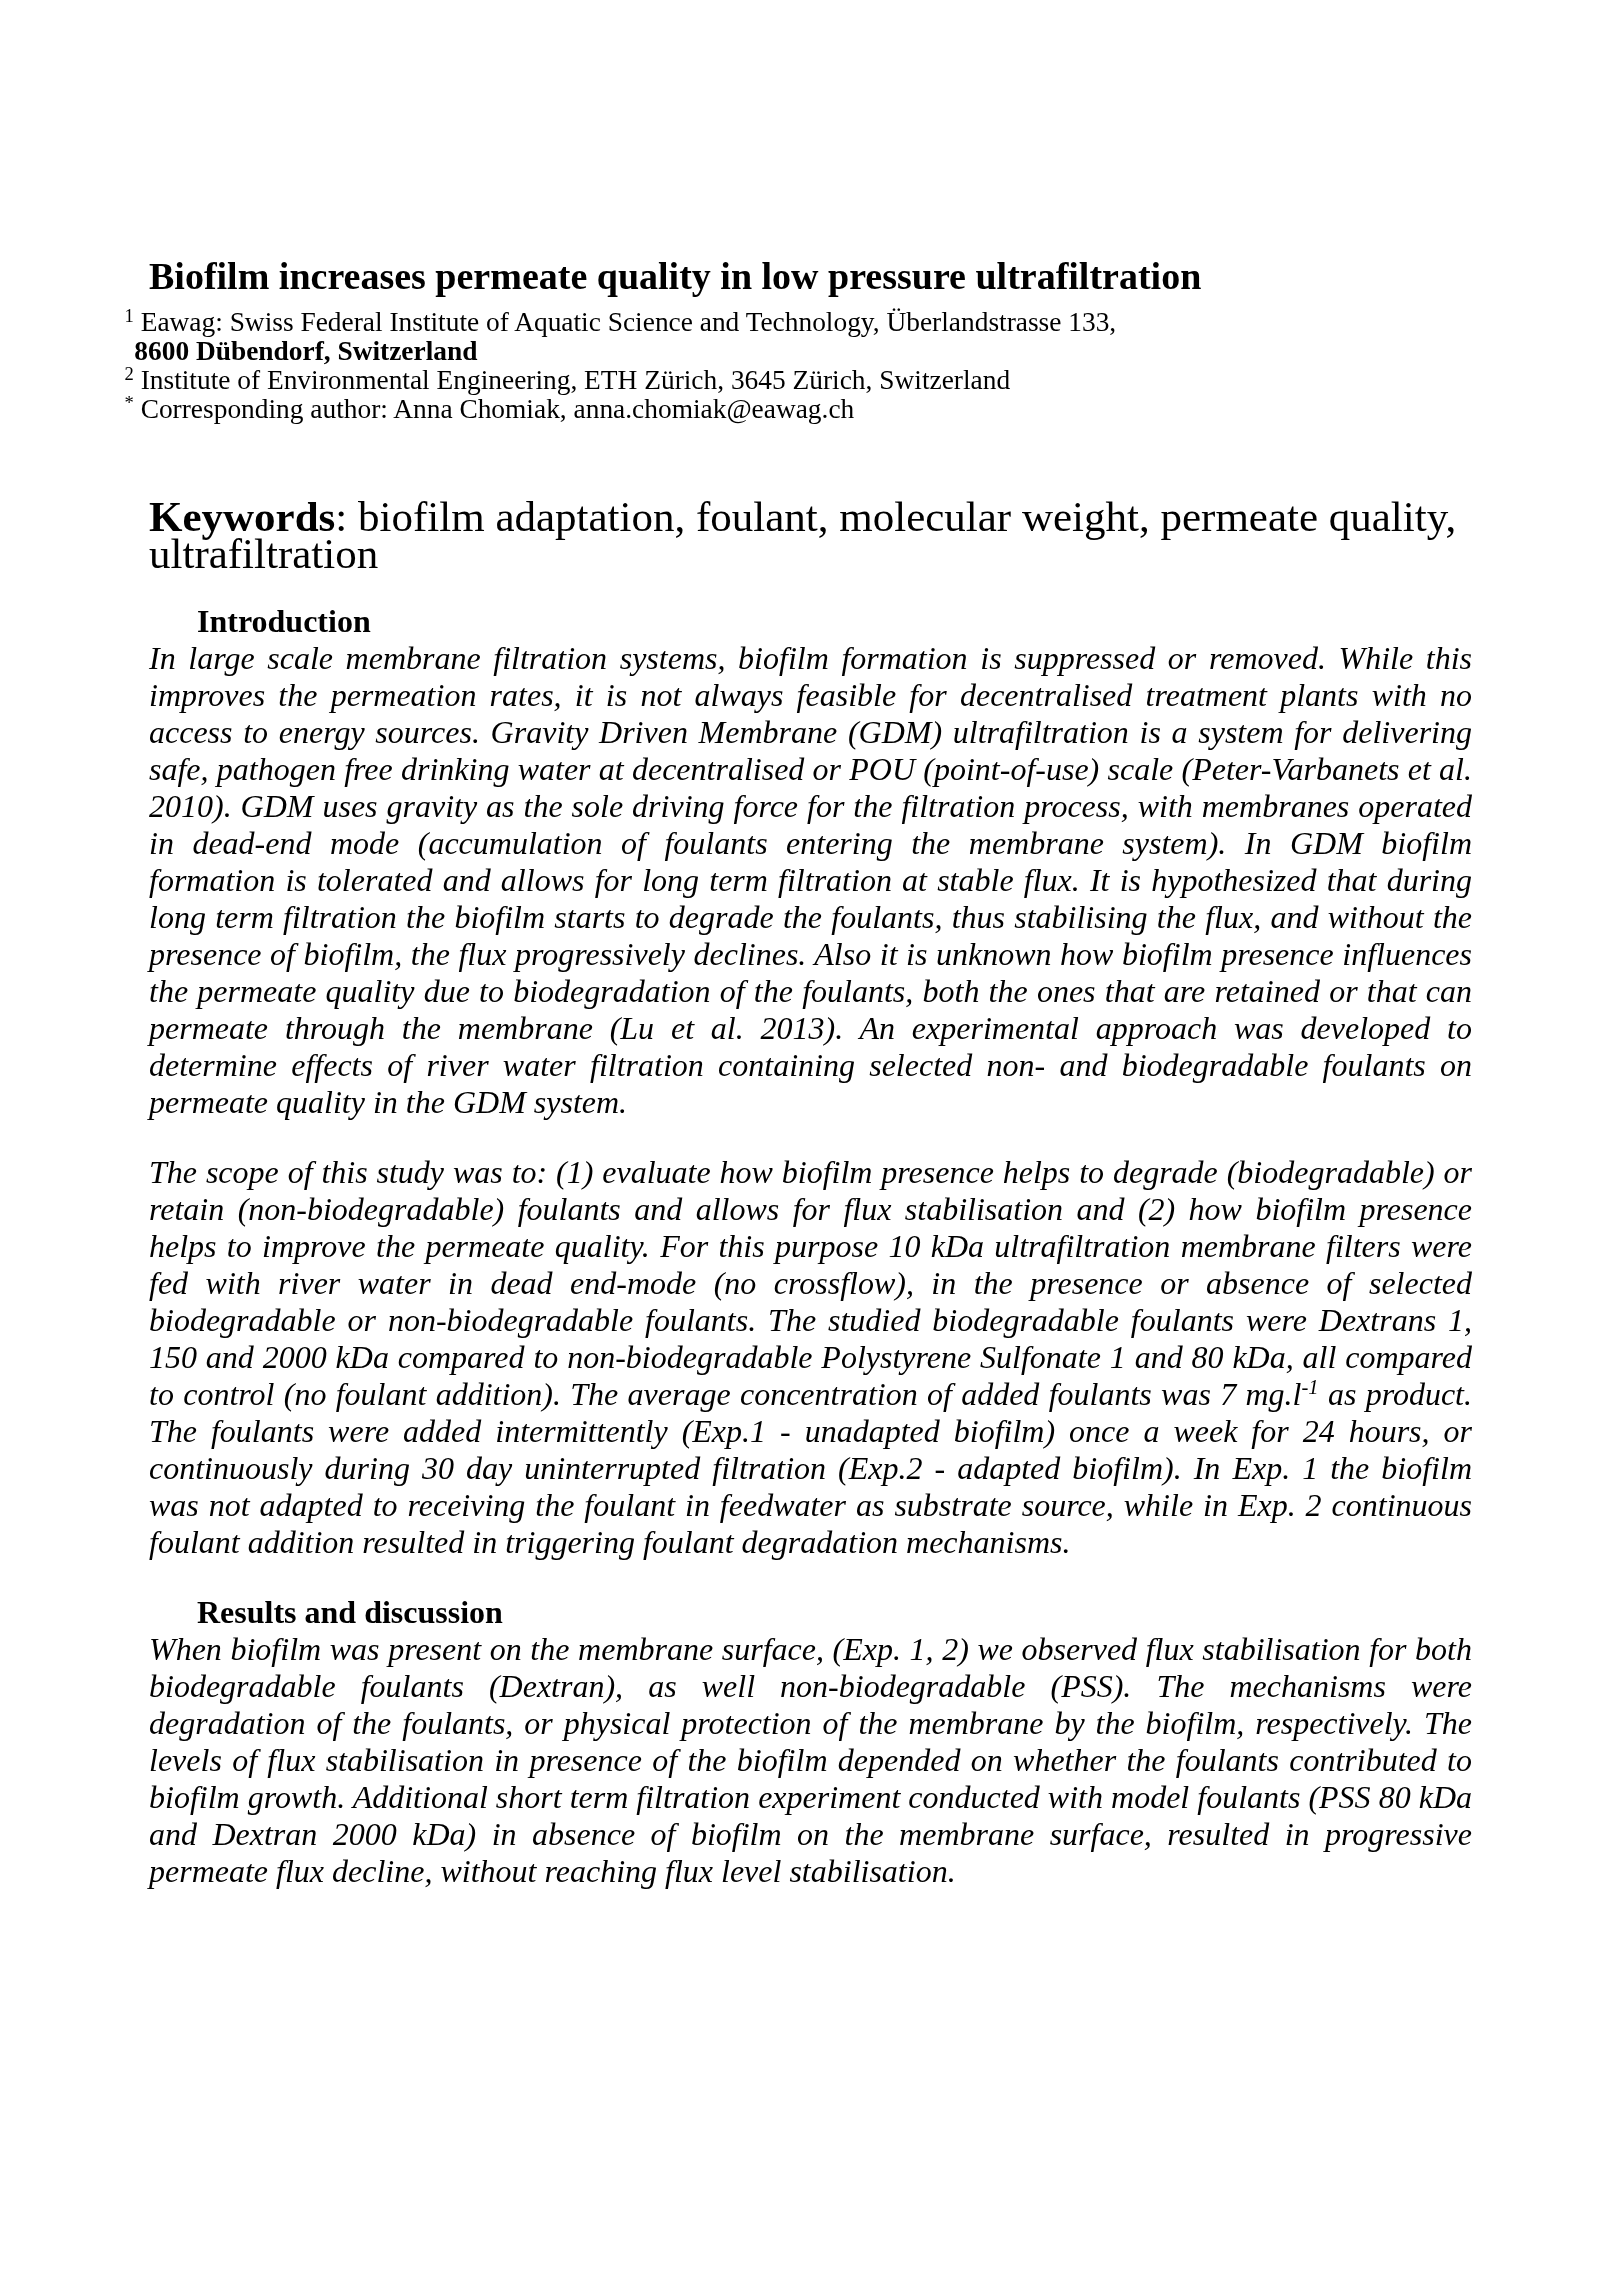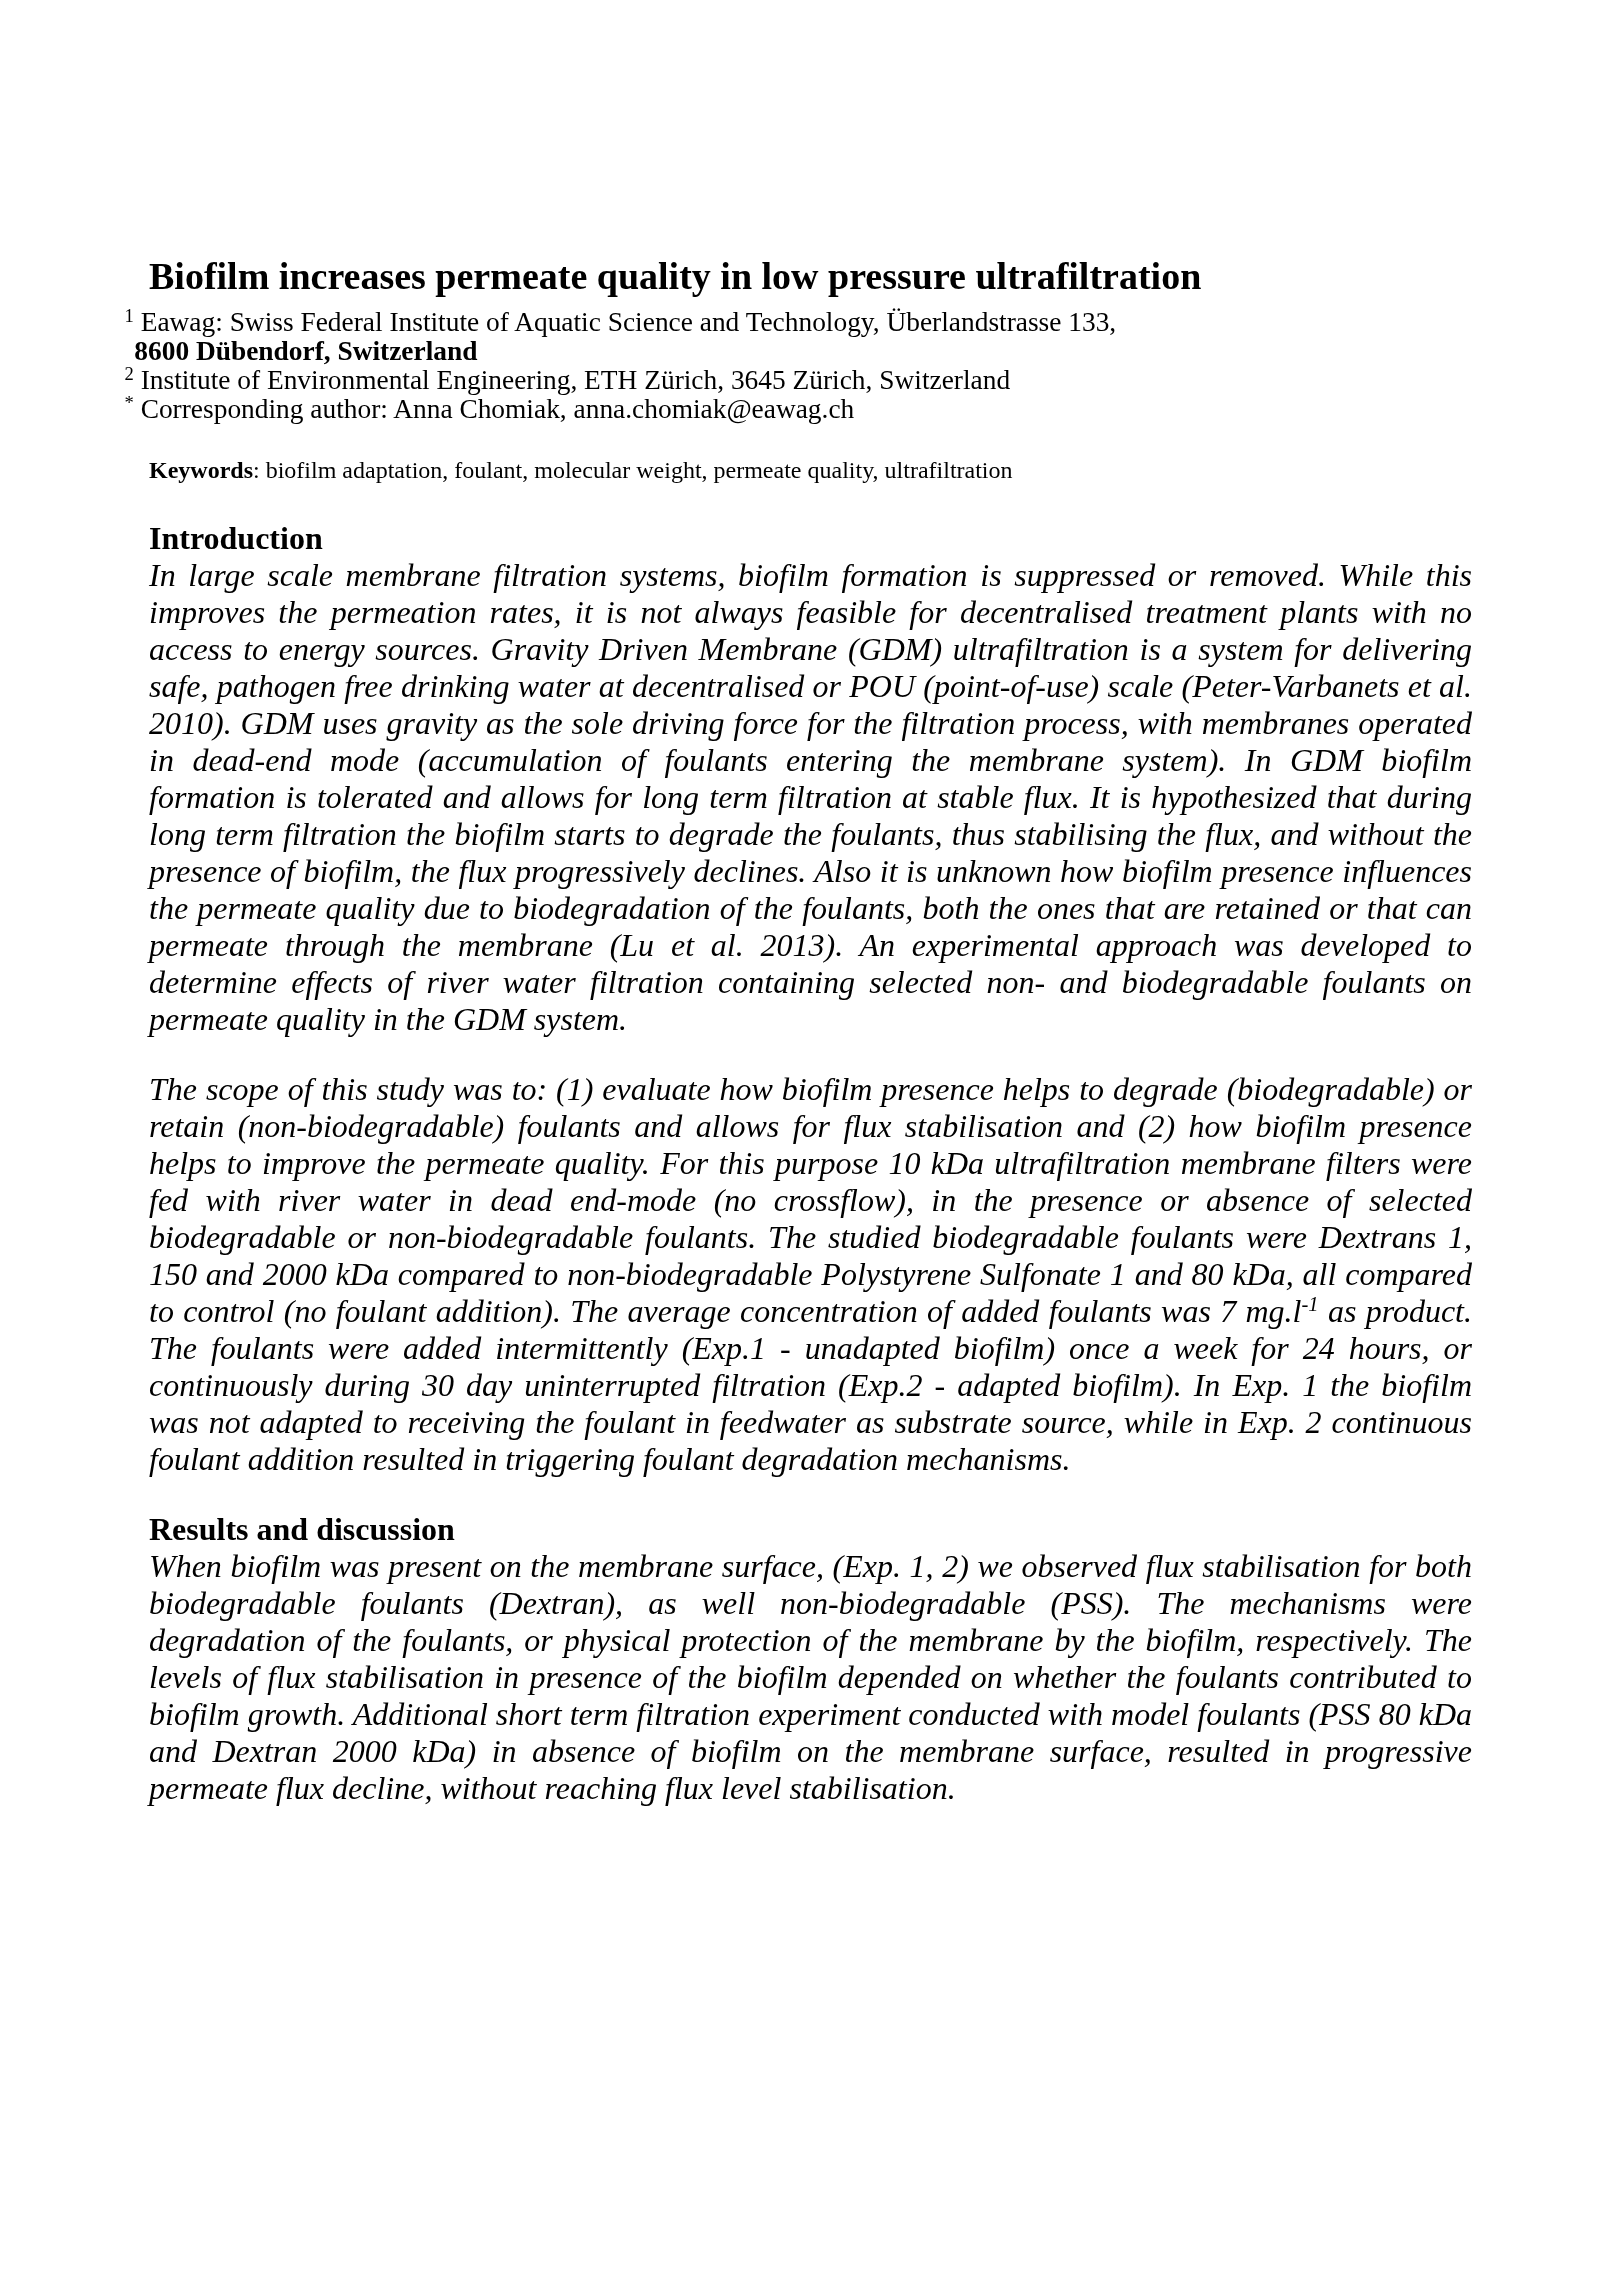--- a/index.html
+++ b/index.html
@@ -41,30 +41,31 @@
   .affiliation-line sup {
     font-size: 18.6px;
     line-height: 0;
     vertical-align: 8.8px;
   }
   .affiliation-wrap-line {
     padding-left: 9.8px;
     font-weight: bold;
   }
   .keywords-line {
-    margin-top: 28px;
-    font-size: 24px;
+    margin-top: 74px;
+    font-size: 43px;
     line-height: 37px;
   }
   .keywords-label { font-weight: bold; }
   .section-heading {
     font-size: 32px;
     line-height: 37px;
     font-weight: bold;
     margin-top: 31px;
+    margin-left: 48px;
   }
   .section-heading.results-heading { margin-top: 33px; }
   .body-paragraph {
     font-size: 32px;
     line-height: 37px;
     text-align: justify;
     font-style: italic;
   }
   .body-paragraph.spaced { margin-top: 33px; }
   .body-paragraph sup {

